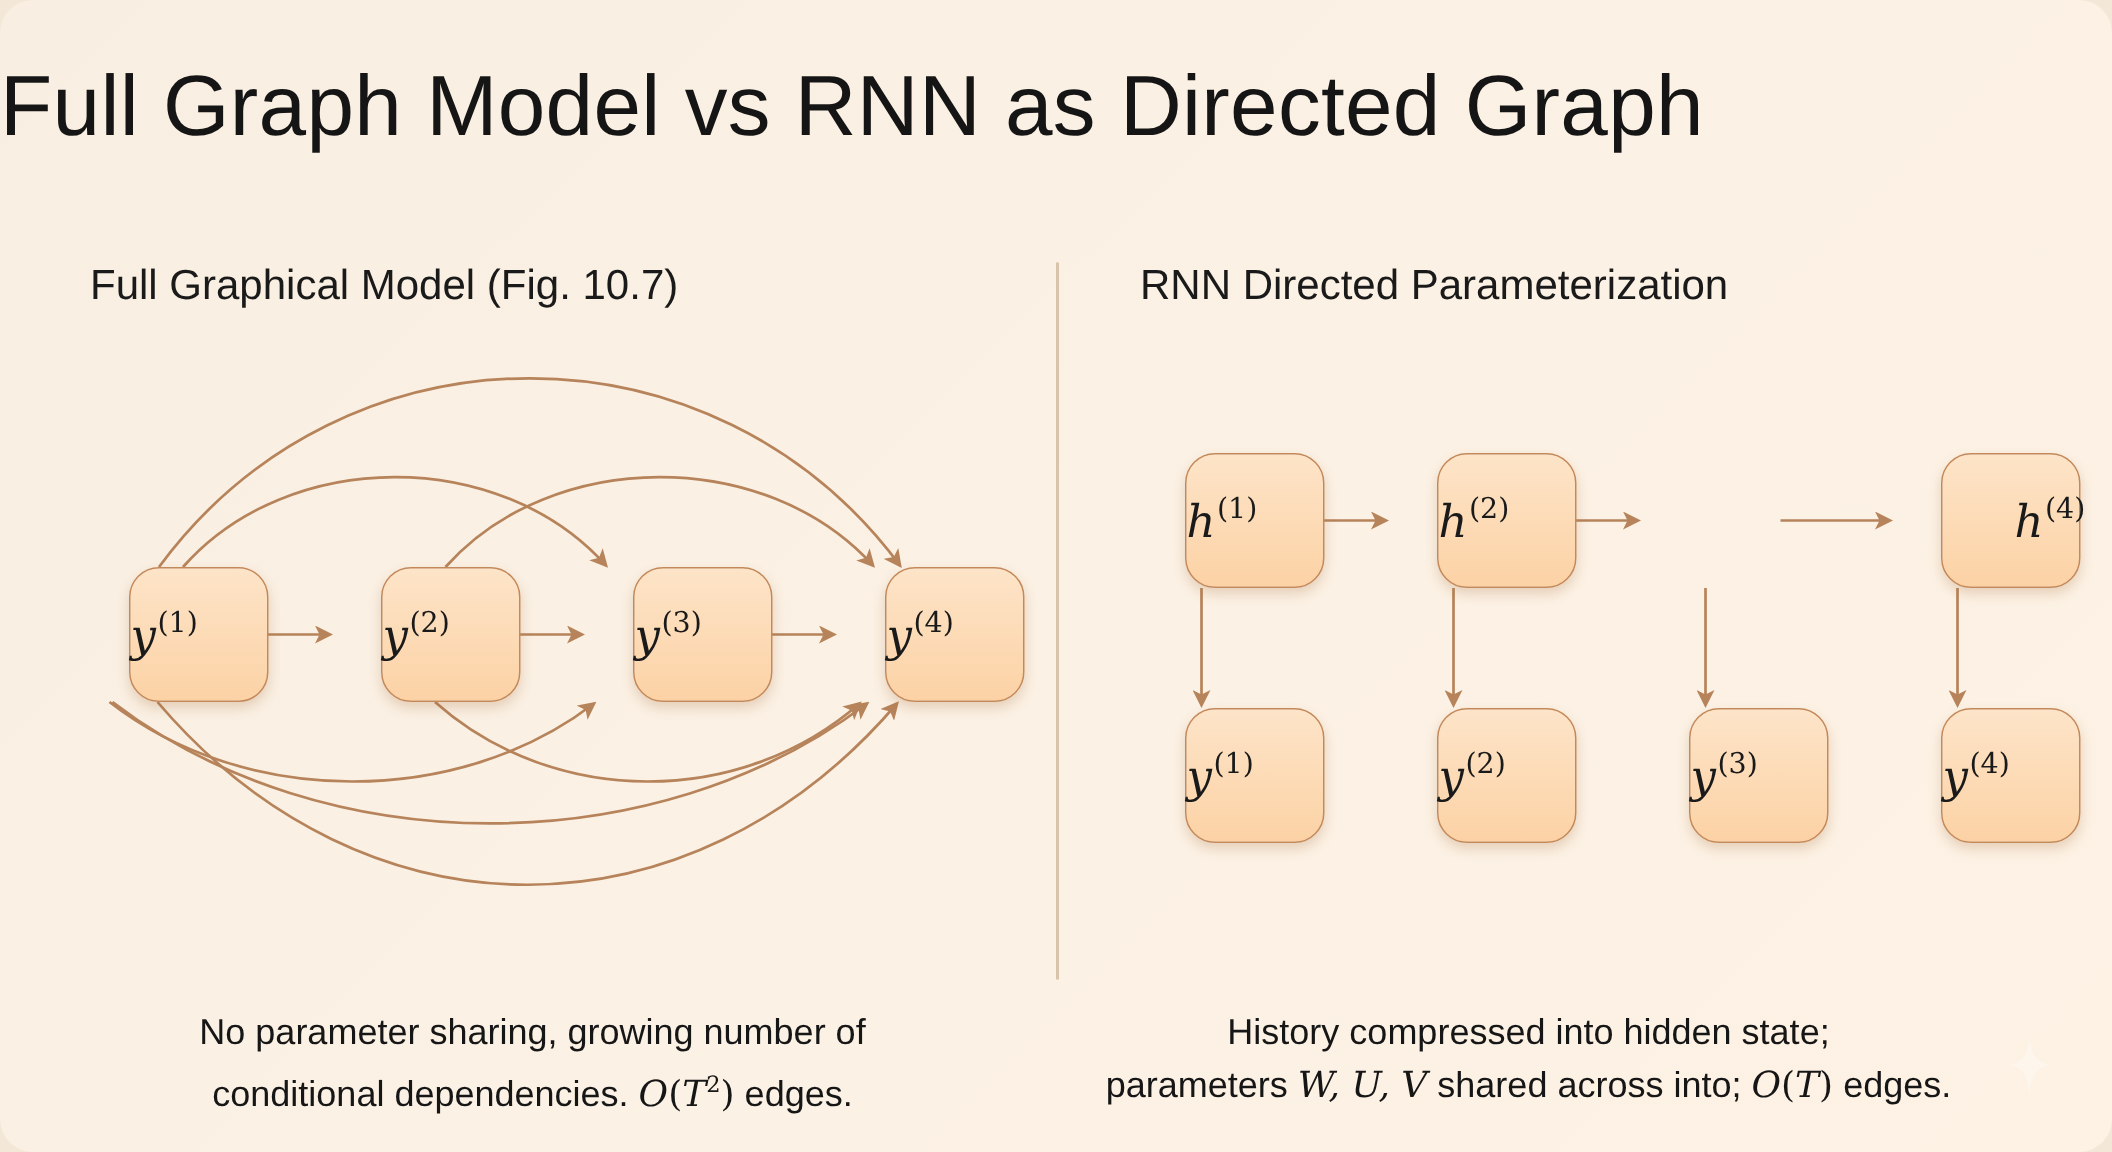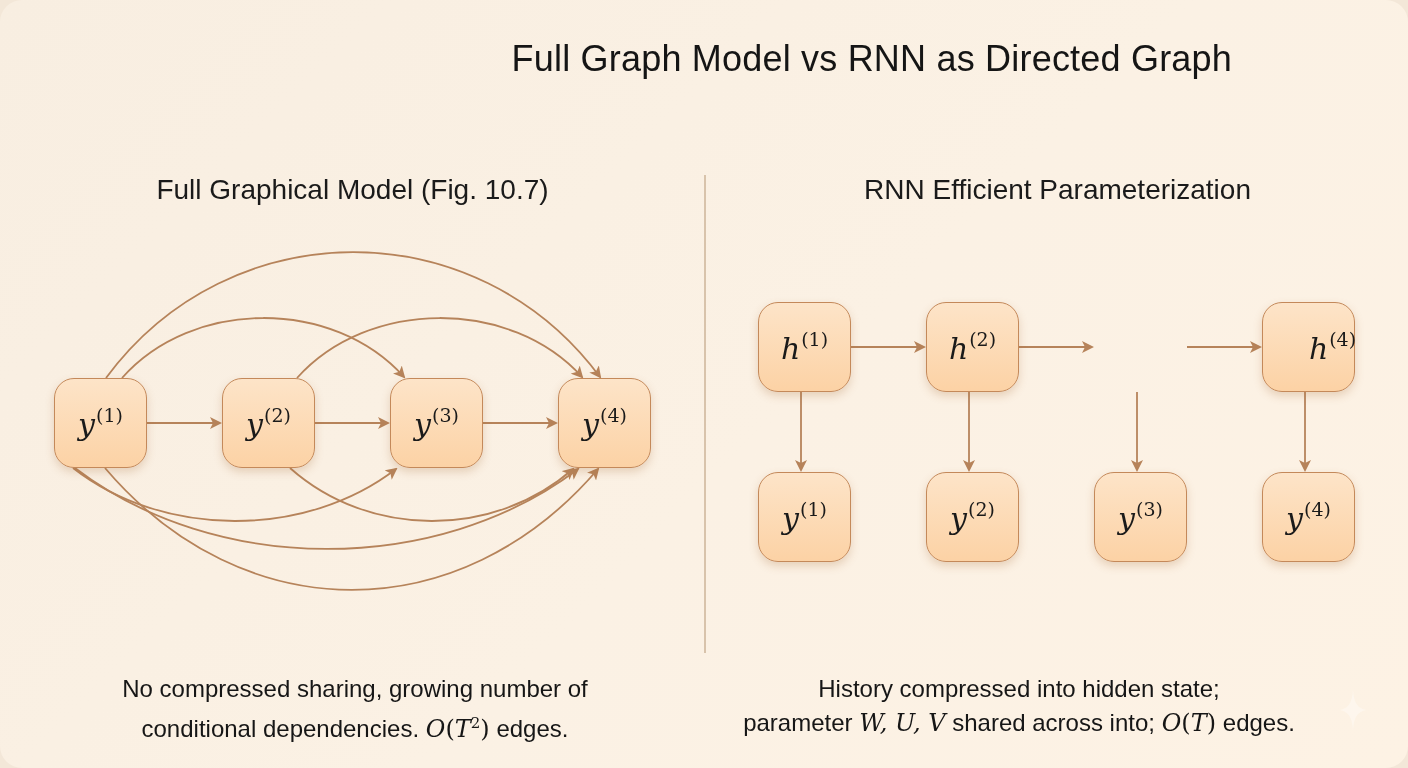--- a/index.html
+++ b/index.html
@@ -1,46 +1,46 @@
 <!DOCTYPE html>
 <html><head>
 <meta charset="utf-8">
 <style>
   html, body { margin:0; padding:0; }
   body { width:1408px; height:768px; background:#f3e7d8; overflow:hidden; font-family:"Liberation Sans", sans-serif; }
   #frame { position:absolute; left:0; top:0; width:1408px; height:768px; border-radius:22px;
            background:linear-gradient(135deg,#f8eee1 0%,#fbf1e4 55%,#fdf2e4 100%); overflow:hidden; }
-  .title { position:absolute; left:0; width:1232px; top:38px; text-align:right; font-size:36px; color:#151515; letter-spacing:0.2px; }
-  .panel-title { position:absolute; top:174px; font-size:28px; color:#1a1a1a; text-align:center; }
+  .title { position:absolute; left:0; width:1232px; top:38px; text-align:left; font-size:57px; color:#151515; letter-spacing:0.2px; }
+  .panel-title { position:absolute; top:174px; font-size:28px; color:#1a1a1a; text-align:left; }
   #lt { left:60px; width:585px; }
   #rt { left:760px; width:595px; }
   .divider { position:absolute; left:704px; top:175px; width:2px; height:478px; background:#d8c3ab; }
   .caption { position:absolute; top:672px; font-size:24px; line-height:34px; color:#161616; text-align:center; }
   #lc { left:40px; width:630px; }
   #rc { left:684px; width:670px; }
   .math { font-family:"DejaVu Serif", serif; font-style:italic; }
   .upright { font-style:normal; }
   svg { position:absolute; left:0; top:0; }
   .node { position:absolute; width:93px; height:90px; border-radius:20px; box-sizing:border-box;
           border:1.5px solid #c4895a;
           background:linear-gradient(180deg,#fde4c8 0%,#fcd2a5 100%);
           box-shadow:0 4px 8px rgba(170,110,60,0.25);
-          display:flex; align-items:center; justify-content:center; }
+          display:flex; align-items:center; justify-content:flex-start;margin-left:32px; }
   .node .lbl { font-family:"DejaVu Serif", serif; font-style:italic; font-size:30px; color:#1a1a1a; }
   .node .sup { font-family:"DejaVu Serif", serif; font-style:normal; font-size:19px; vertical-align:13px; margin-left:1px; }
   .sparkle { position:absolute; left:1340px; top:690px; width:26px; height:40px; opacity:0.6; }
 </style>
 </head>
 <body>
 
 <div id="frame">
   <div class="title">Full Graph Model vs RNN as Directed Graph</div>
 
   <div class="panel-title" id="lt">Full Graphical Model (Fig. 10.7)</div>
-  <div class="panel-title" id="rt">RNN Efficient Parameterization</div>
+  <div class="panel-title" id="rt">RNN Directed Parameterization</div>
 
   <div class="divider"></div>
 
   <svg width="1408" height="768">
     <defs>
       <marker id="ah" viewBox="0 0 12 12" refX="10" refY="6" markerWidth="12" markerHeight="12" markerUnits="userSpaceOnUse" orient="auto">
         <path d="M0,0 L12,6 L0,12 L3,6 Z" fill="#b6835a"></path>
       </marker>
     </defs>
     <g id="edge-group" fill="none" stroke="#b6835a" stroke-width="1.8">
@@ -94,25 +94,25 @@
     <span class="lbl"><span>y</span><span class="sup">(2)</span></span>
   </div>
   <div class="node" style="left:1094px;top:472px;">
     <span class="lbl"><span>y</span><span class="sup">(3)</span></span>
   </div>
   <div class="node" style="left:1262px;top:472px;">
     <span class="lbl"><span>y</span><span class="sup">(4)</span></span>
   </div>
 
   <div class="caption" id="lc">
-    <div>No compressed sharing, growing number of</div>
+    <div>No parameter sharing, growing number of</div>
     <div><span>conditional dependencies. </span><span class="math">O</span><span class="math upright">(</span><span class="math">T</span><sup class="math upright" style="font-size:15px;">2</sup><span class="math upright">)</span><span> edges.</span></div>
   </div>
 
   <div class="caption" id="rc">
     <div>History compressed into hidden state;</div>
-    <div><span>parameter </span><span class="math">W, U, V</span><span> shared across into; </span><span class="math">O</span><span class="math upright">(</span><span class="math">T</span><span class="math upright">)</span><span> edges.</span></div>
+    <div><span>parameters </span><span class="math">W, U, V</span><span> shared across into; </span><span class="math">O</span><span class="math upright">(</span><span class="math">T</span><span class="math upright">)</span><span> edges.</span></div>
   </div>
 
   <svg class="sparkle" viewBox="0 0 26 40">
     <path d="M13 0 C14 14 18 18 26 20 C18 22 14 26 13 40 C12 26 8 22 0 20 C8 18 12 14 13 0 Z" fill="#ffffff" opacity="0.55"></path>
   </svg>
 </div>
 
 </body></html>

